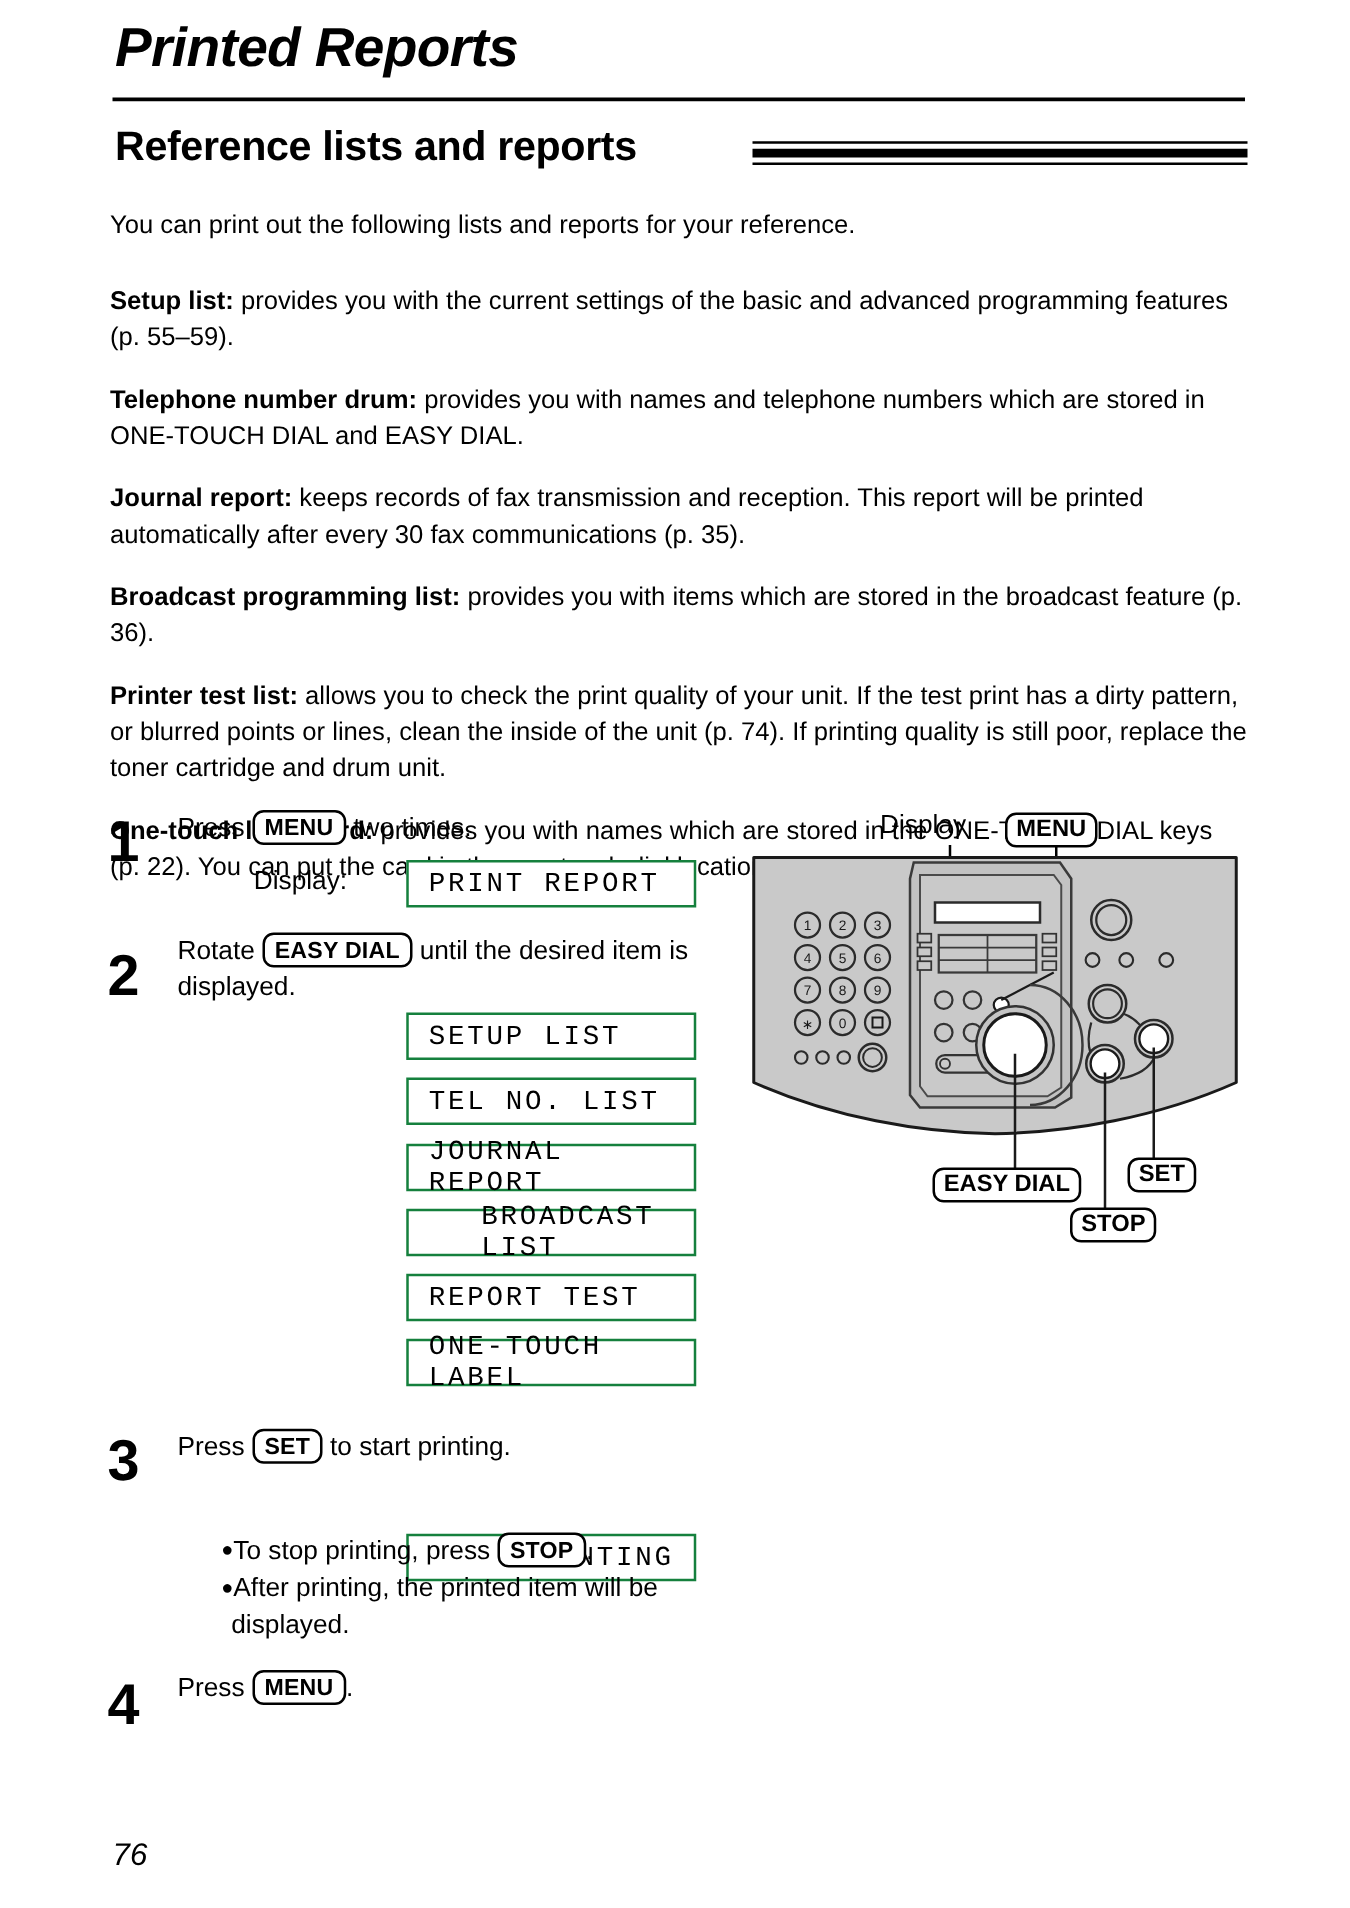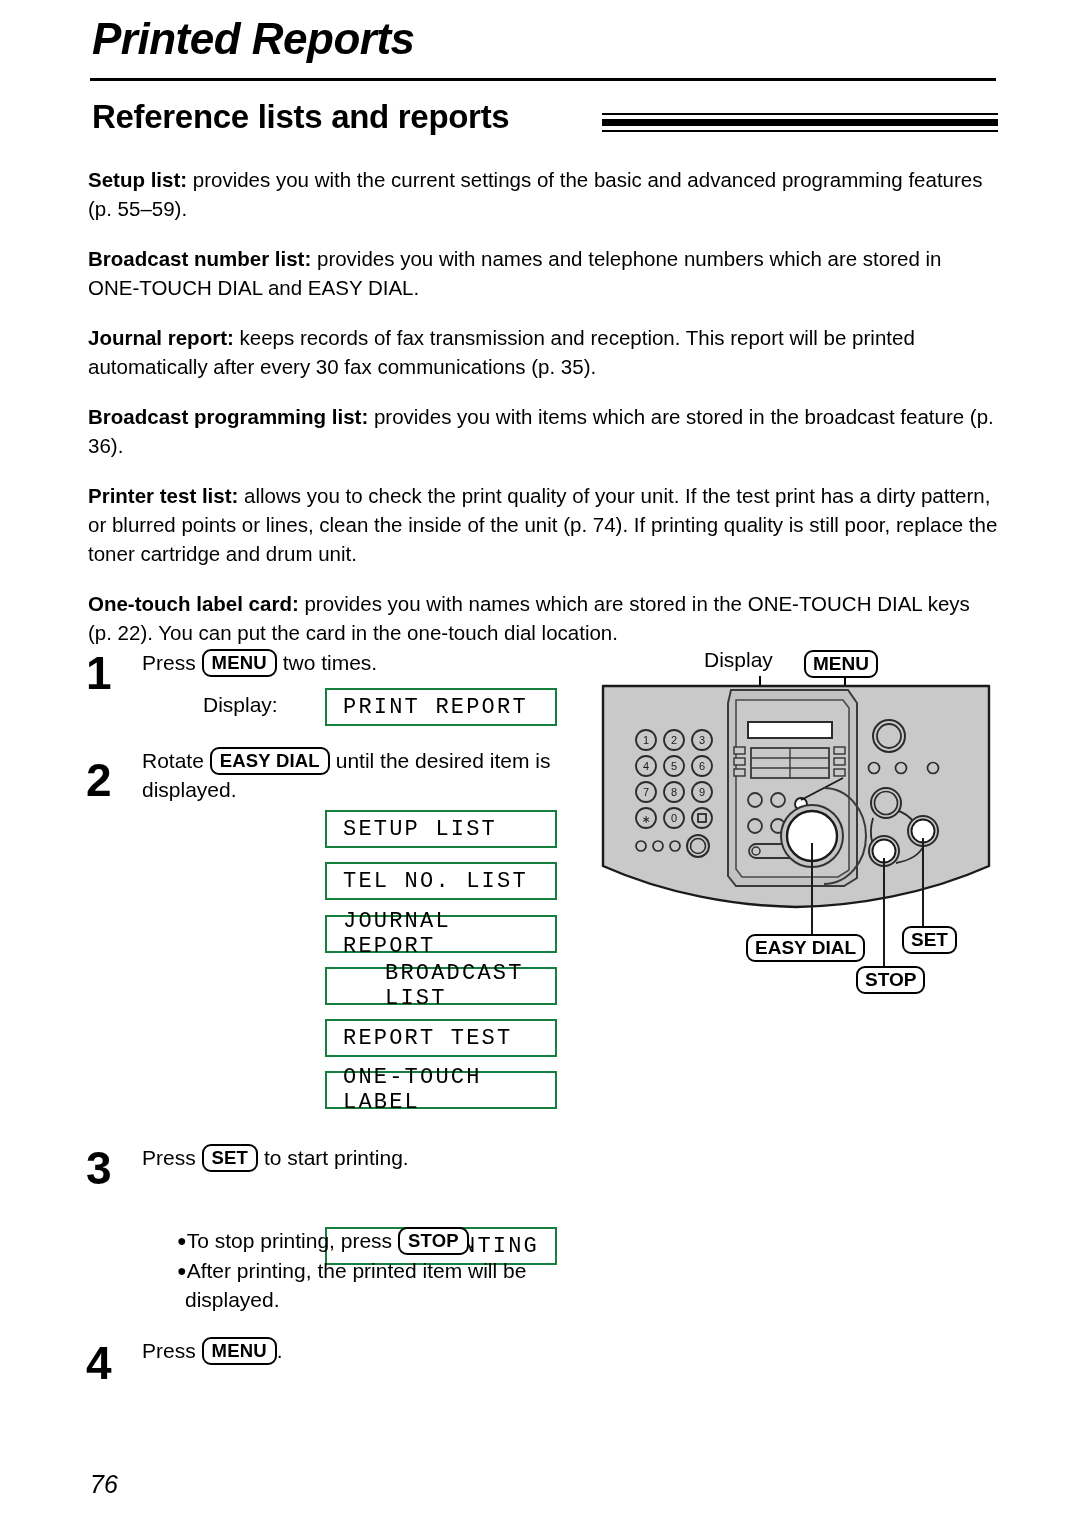--- a/index.html
+++ b/index.html
@@ -163,26 +163,27 @@
   <div class="chapter-title">Printed Reports</div>
   <div class="title-rule"></div>
   <div class="section-title">Reference lists and reports</div>
   <div class="section-deco">
     <div class="l1"></div>
       <div class="l2"></div>
       <div class="l3"></div>
   </div>
 
   <div class="body-copy">
+    <p class="para intro">You can print out the following lists and reports for your reference.</p>
 
     <p class="para">
       <b>Setup list:</b><span> provides you with the current settings of the basic and advanced programming features (p. 55–59).</span>
     </p>
     <p class="para">
-      <b>Broadcast number list:</b><span> provides you with names and telephone numbers which are stored in ONE-TOUCH DIAL and EASY DIAL.</span>
+      <b>Telephone number drum:</b><span> provides you with names and telephone numbers which are stored in ONE-TOUCH DIAL and EASY DIAL.</span>
     </p>
     <p class="para">
       <b>Journal report:</b><span> keeps records of fax transmission and reception. This report will be printed automatically after every 30 fax communications (p. 35).</span>
     </p>
     <p class="para">
       <b>Broadcast programming list:</b><span> provides you with items which are stored in the broadcast feature (p. 36).</span>
     </p>
     <p class="para">
       <b>Printer test list:</b><span> allows you to check the print quality of your unit. If the test print has a dirty pattern, or blurred points or lines, clean the inside of the unit (p. 74). If printing quality is still poor, replace the toner cartridge and drum unit.</span>
     </p>

